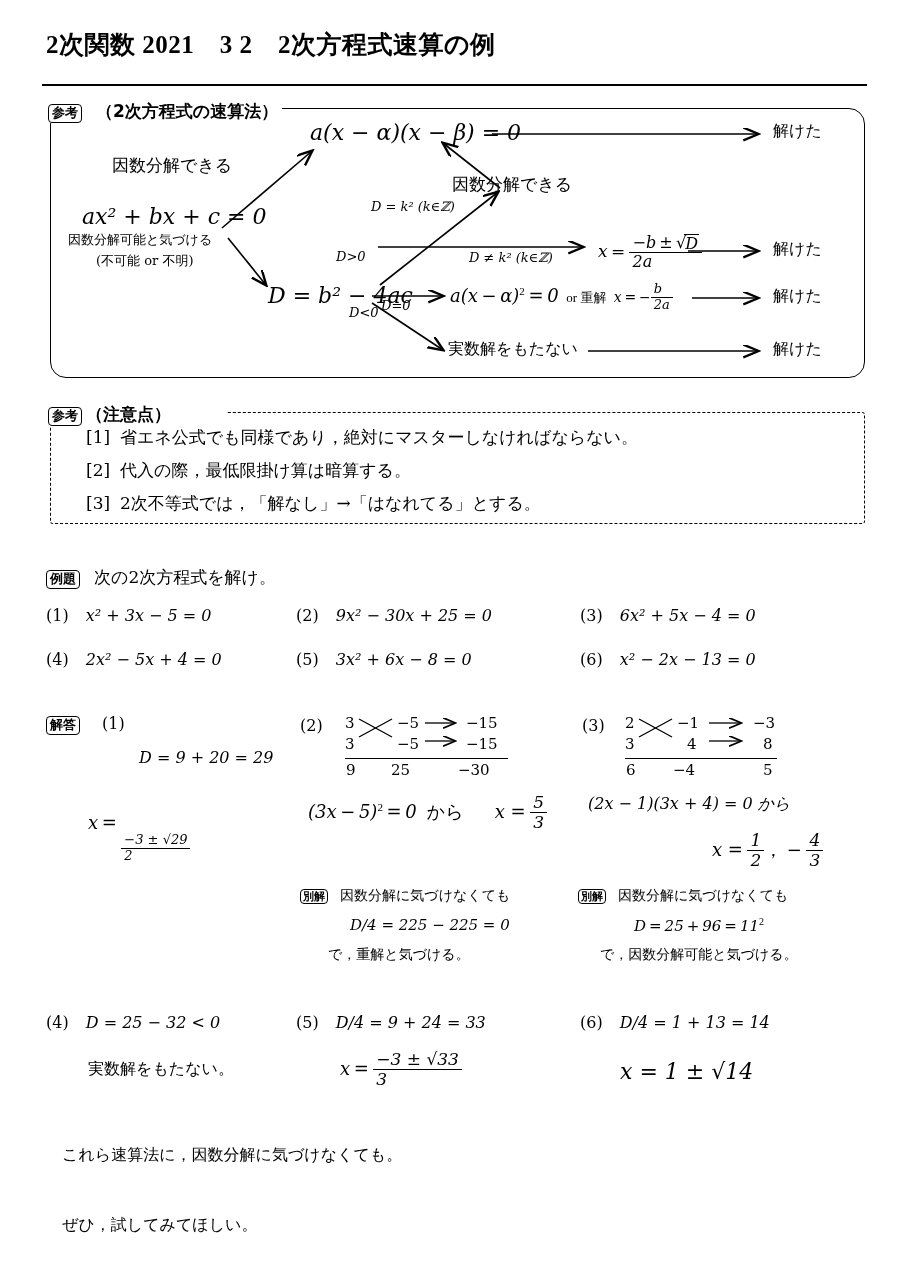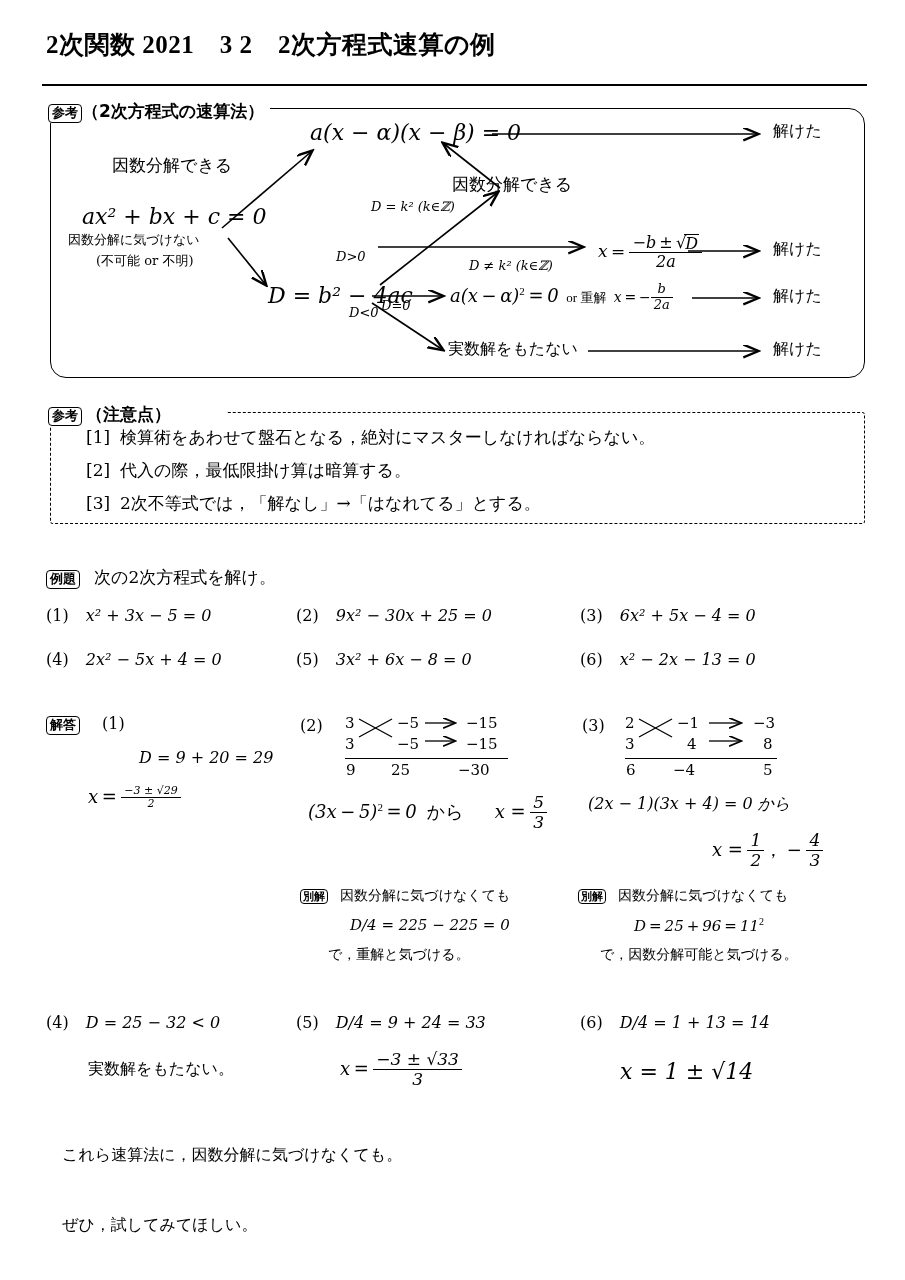--- a/index.html
+++ b/index.html
@@ -58,21 +58,21 @@
   }
   #ref-label {
     position: absolute; left: 48px; top: 100px;
     white-space: nowrap;
     background: #fff;
     padding-right: 4px;
   }
   #ref-label .ttl {
     font-size: 17px; font-weight: bold;
     font-family: "DejaVu Sans", "Liberation Sans", sans-serif;
-    margin-left: 0;
+    margin-left: 14px;
   }
 
   
   #notes-box {
     position: absolute; left: 50px; top: 412px;
     width: 815px; height: 112px;
     border: 1.6px dashed #000;
     border-radius: 3px;
     box-sizing: border-box;
   }
@@ -100,21 +100,21 @@
   .t17 { font-size: 17px; }
   .t18 { font-size: 16px; }
   .t19 { font-size: 22px; }
   .t13 { font-size: 13px; }
   .t14 { font-size: 14px; }
   .nowrap { white-space: nowrap; }
 
   
   .frac {
     display: inline-block; vertical-align: middle;
-    text-align: center; line-height: 1.12;
+    text-align: left; line-height: 1.12;
     position: relative; top: -1px;
   }
   .frac .num { display: block; padding: 0 3px; border-bottom: 1.3px solid #000; }
   .frac .den { display: block; padding: 0 3px; }
 
   
   .sqrt { display: inline-block; white-space: nowrap; }
   .sqrt > .rad { font-size: 1.02em; }
   .sqrt > .bar {
     display: inline-block; border-top: 1.25px solid #000;
@@ -184,30 +184,30 @@
 </div>
 
 <div class="abs jp t17" style="left:452px; top:173px; white-space:nowrap;">
   <span>因数分解できる</span>
 </div>
 
 <div class="abs mth t19" style="left:82px; top:204px; white-space:nowrap;">
   <span>ax² + bx + c = 0</span>
 </div>
 <div class="abs jp t13" style="left:68px; top:231px; white-space:nowrap;">
-  <span>因数分解に気づけない</span>
+  <span>因数分解可能と気づける</span>
 </div>
 <div class="abs jp t13" style="left:96px; top:252px; white-space:nowrap;">
   <span>(不可能 or 不明)</span>
 </div>
 
 <div class="abs mth t13" style="left:371px; top:199px; white-space:nowrap;">
   <span>D = k² (k∈ℤ)</span>
 </div>
-<div class="abs mth t13" style="left:469px; top:258px; white-space:nowrap;text-align:center;">
+<div class="abs mth t13" style="left:469px; top:250px; white-space:nowrap;text-align:center;">
   <span>D ≠ k² (k∈ℤ)</span>
 </div>
 <div class="abs mth t13" style="left:336px; top:249px; white-space:nowrap;">
   <span>D&gt;0</span>
 </div>
 <div class="abs mth t13" style="left:381px; top:298px; white-space:nowrap;">
   <span>D=0</span>
 </div>
 <div class="abs mth t13" style="left:349px; top:305px; white-space:nowrap;">
   <span>D&lt;0</span>
@@ -242,21 +242,21 @@
 <div class="abs jp t18" style="left:773px; top:286px;"><span>解けた</span></div>
 <div class="abs jp t18" style="left:773px; top:339px;"><span>解けた</span></div>
 
 <div id="notes-box"></div>
 <div id="notes-mask"></div>
 <div id="notes-label">
   <span class="chip">参考</span><span class="ttl">（注意点）</span>
 </div>
 
 <div class="note-line" style="left:86px; top:426px;">
-  <span class="note-num">[1]</span><span>検算術をあわせて盤石となる，絶対にマスターしなければならない。</span>
+  <span class="note-num">[1]</span><span>省エネ公式でも同様であり，絶対にマスターしなければならない。</span>
 </div>
 <div class="note-line" style="left:86px; top:459px;">
   <span class="note-num">[2]</span><span>代入の際，最低限掛け算は暗算する。</span>
 </div>
 <div class="note-line" style="left:86px; top:492px;">
   <span class="note-num">[3]</span><span>2次不等式では，「解なし」→「はなれてる」とする。</span>
 </div>
 
 <div class="abs" style="left:46px; top:566px;">
   <span class="chip">例題</span>
@@ -292,21 +292,21 @@
 <div class="abs" style="left:46px; top:714px;">
   <span class="chip">解答</span>
   <span class="jp t18" style="margin-left:18px;">(1)</span>
 </div>
 
 <div class="abs mth t18" style="left:99px; top:748px; white-space:nowrap;margin-left:40px;">
   <span>D = 9 + 20 = 29</span>
 </div>
 <div class="abs nowrap" style="left:88px; top:786px; font-size:18px;">
   <span class="mth">x =</span>
-  <span class="frac" style="font-size:11px;">
+  <span class="frac" style="font-size:13px;margin-top:48px;">
     <span class="num mth">−3 ± √29</span>
     <span class="den mth">2</span>
   </span>
 </div>
 
 <div class="abs jp t18" style="left:300px; top:716px;">
   <span>(2)</span>
 </div>
 <div class="cross" style="left:345px; top:714px; width:160px;">
   <div class="row">

